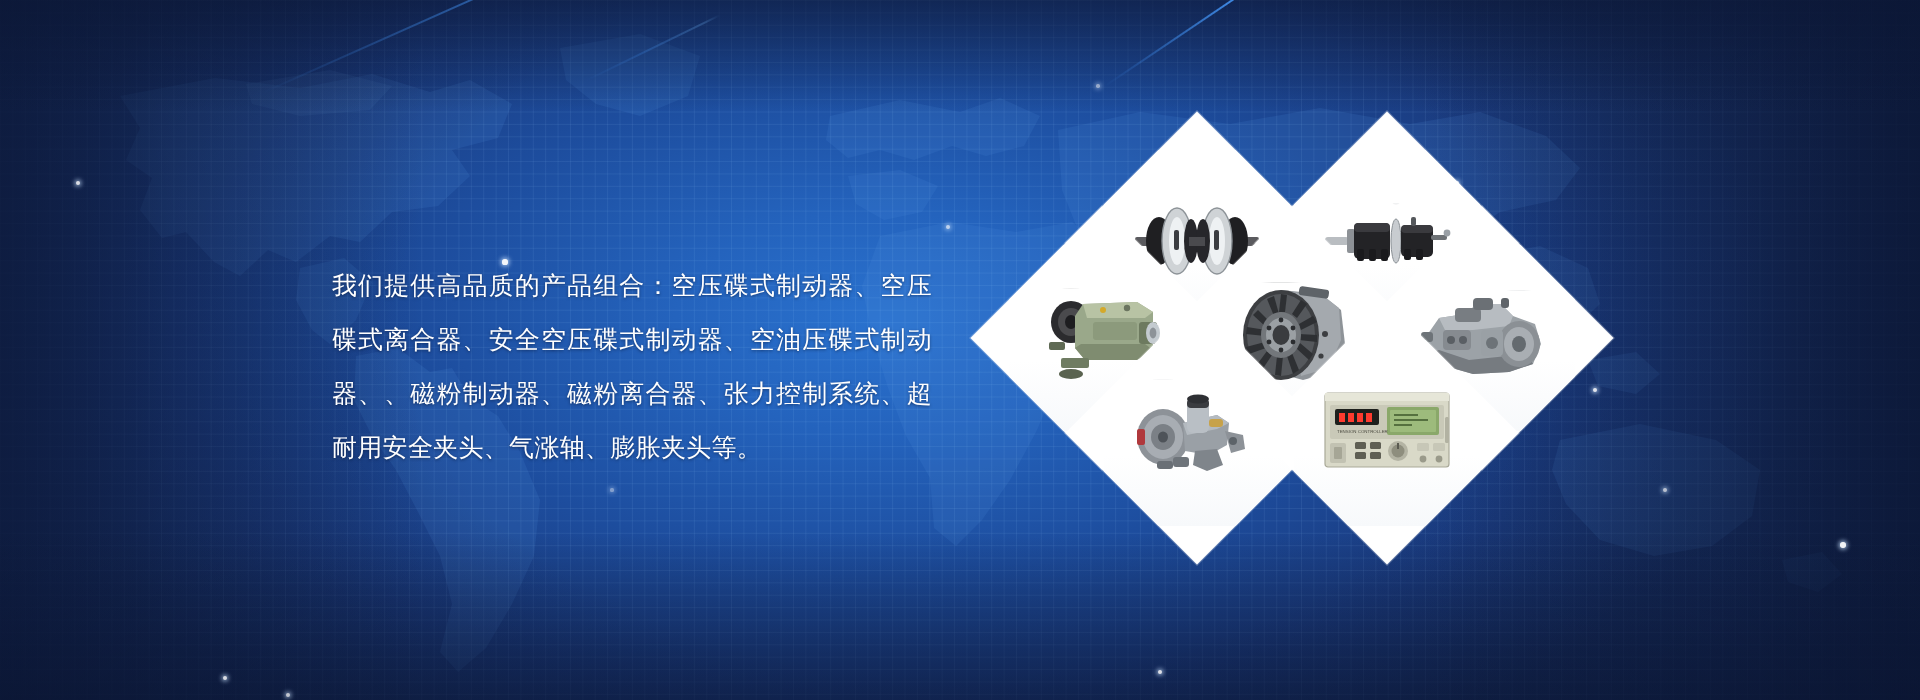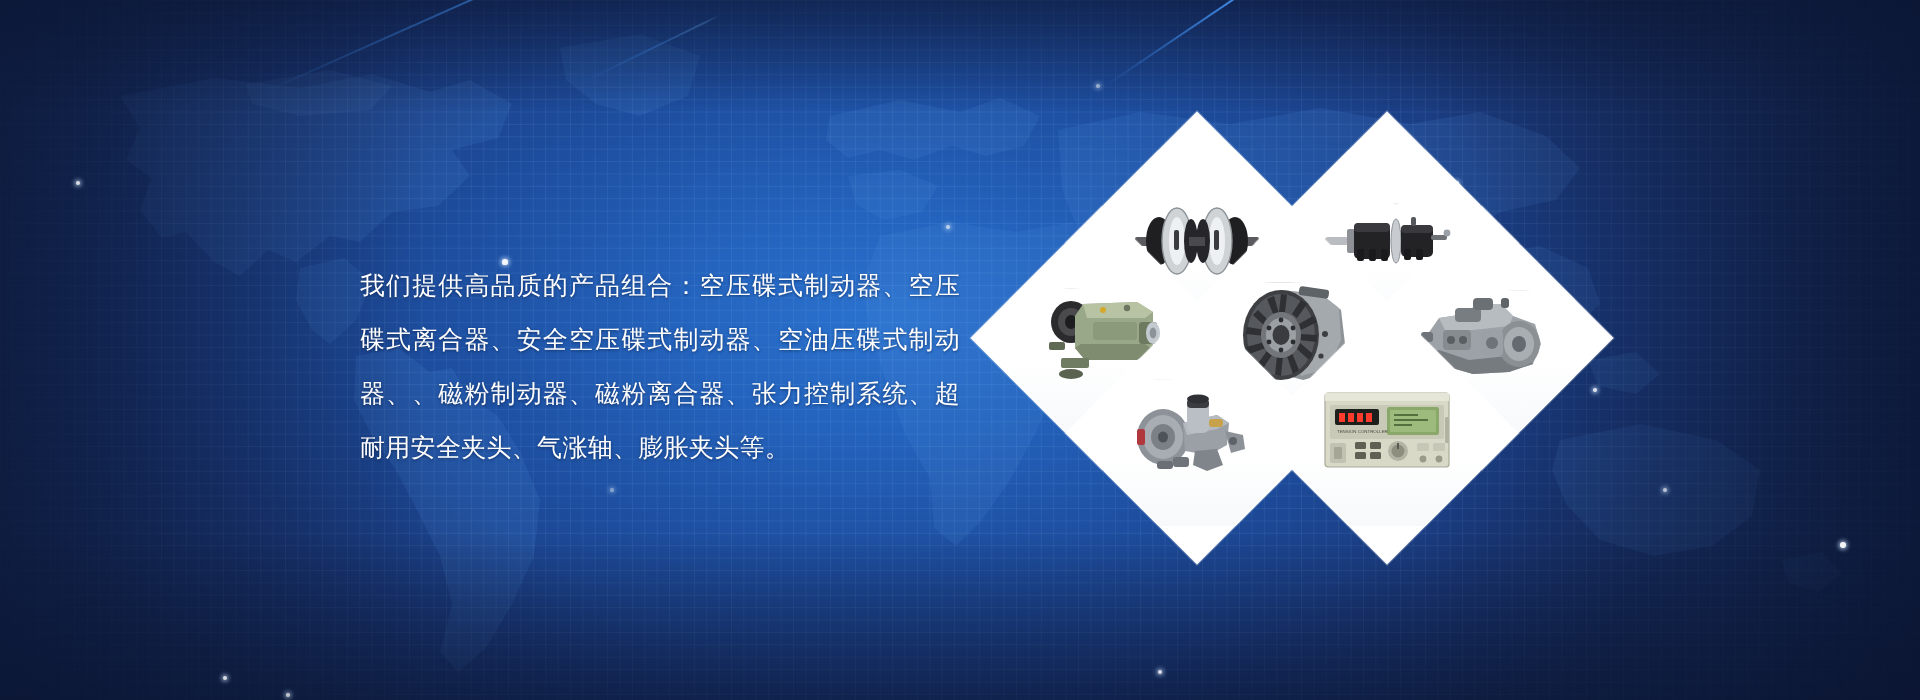--- a/index.html
+++ b/index.html
@@ -66,21 +66,21 @@
   
   .spark{
     position:absolute; border-radius:50%;
     background:#fff;
     box-shadow:0 0 4px 1.5px rgba(200,225,255,.75);
   }
 
   
   .copy{
     position:absolute;
-    left:360px; top:258px;
+    left:332px; top:258px;
     width:600px;
   }
   .copy p{
     color:#ffffff;
     font-size:25px;
     line-height:54px;
     letter-spacing:.3px;
     text-align:justify;
     text-justify:inter-character;
     text-shadow:0 1px 3px rgba(6,18,46,.55);

